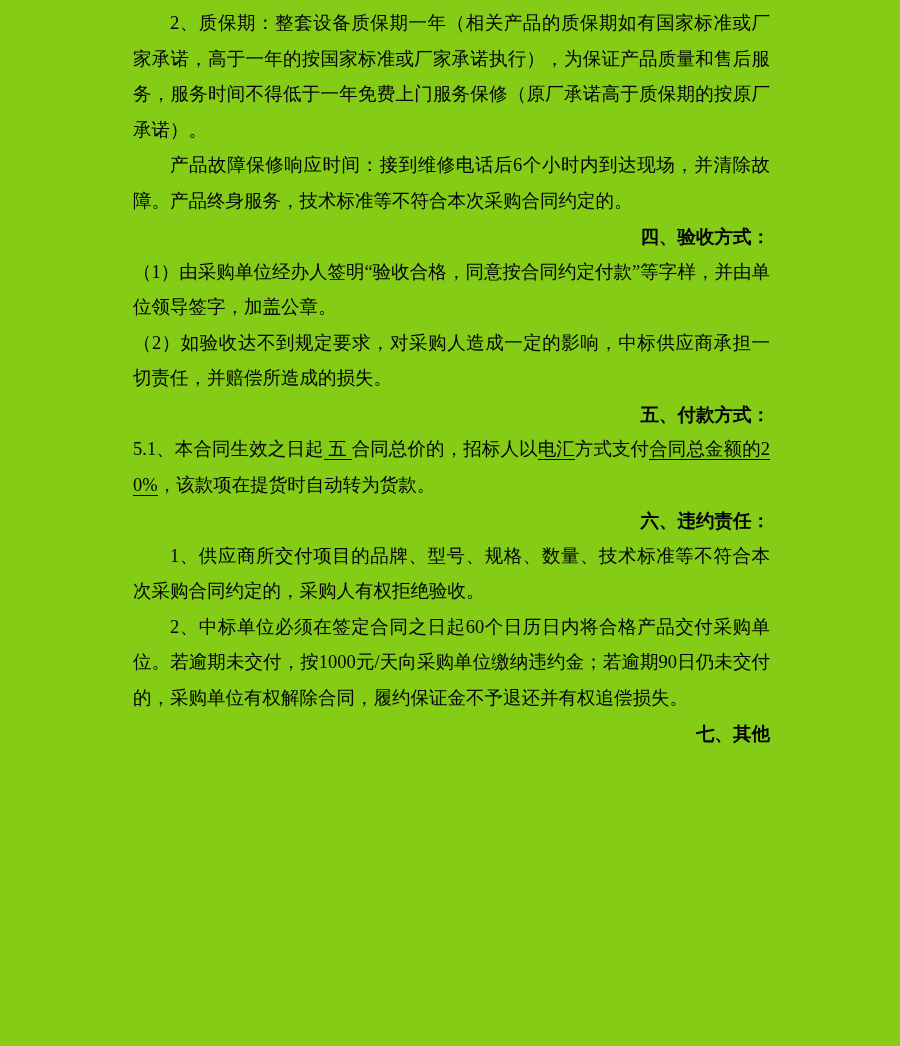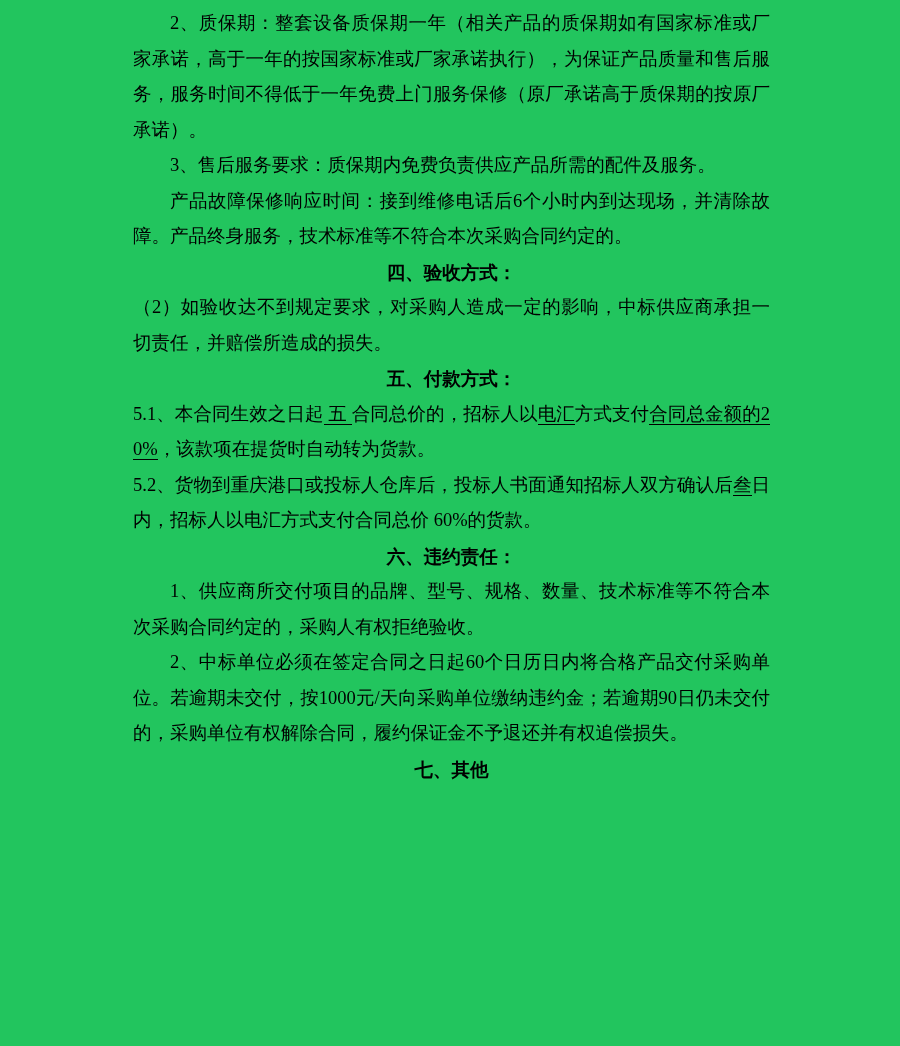--- a/index.html
+++ b/index.html
@@ -1,55 +1,54 @@
 <!DOCTYPE html>
 <html><head>
 <meta charset="utf-8">
 <style>
   html, body { margin: 0; padding: 0; background: #ffffff; }
   .page {
     position: relative;
     width: 900px;
     height: 1046px;
-    background: #22c55e;
+    background: #84cc16;
     color: #000000;
     overflow: hidden;
     font-family: "Liberation Serif", "DejaVu Serif", serif;
   }
   .content {
     padding: 6px 130px 0 133px;
   }
   p.para {
     margin: 0;
     font-size: 18.5px;
     line-height: 35.5px;
     text-align: justify;
     text-justify: inter-ideograph;
     word-break: break-all;
   }
   p.indent { text-indent: 2em; }
   p.heading {
     font-family: "Liberation Sans", "DejaVu Sans", sans-serif;
     font-weight: bold;
-    text-align: center;
+    text-align: right;
   }
   .u { border-bottom: 1.5px solid #000; }
   .b { font-weight: normal; }
 </style>
 </head>
 <body>
 
 <div class="page">
   <div class="content">
       <p class="para body indent"><span class="">2、质保期：整套设备质保期一年（相关产品的质保期如有国家标准或厂家承诺，高于一年的按国家标准或厂家承诺执行），为保证产品质量和售后服务，服务时间不得低于一年免费上门服务保修（原厂承诺高于质保期的按原厂承诺）。</span></p>
-      <p class="para body indent"><span class="">3、售后服务要求：质保期内免费负责供应产品所需的配件及服务。</span></p>
       <p class="para body indent"><span class="">产品故障保修响应时间：接到维修电话后6个小时内到达现场，并清除故障。产品终身服务，技术标准等不符合本次采购合同约定的。</span></p>
       <p class="para heading"><span class="">四、验收方式：</span></p>
+      <p class="para body"><span class="">（1）由采购单位经办人签明“验收合格，同意按合同约定付款”等字样，并由单位领导签字，加盖公章。</span></p>
       <p class="para body"><span class="">（2）如验收达不到规定要求，对采购人造成一定的影响，中标供应商承担一切责任，并赔偿所造成的损失。</span></p>
       <p class="para heading"><span class="">五、付款方式：</span></p>
       <p class="para body"><span class="b">5.1、</span><span class="">本合同生效之日起</span><span class="u ">&nbsp;五&nbsp;</span><span class="">合同总价的，招标人以</span><span class="u ">电汇</span><span class="">方式支付</span><span class="u ">合同总金额的20%</span><span class="">，该款项在提货时自动转为货款。</span></p>
-      <p class="para body"><span class="b">5.2、</span><span class="">货物到重庆港口或投标人仓库后，投标人书面通知招标人双方确认后</span><span class="u ">叁</span><span class="">日内，招标人以电汇方式支付合同总价 60%的货款。</span></p>
       <p class="para heading"><span class="">六、违约责任：</span></p>
       <p class="para body indent"><span class="">1、供应商所交付项目的品牌、型号、规格、数量、技术标准等不符合本次采购合同约定的，采购人有权拒绝验收。</span></p>
       <p class="para body indent"><span class="">2、中标单位必须在签定合同之日起60个日历日内将合格产品交付采购单位。若逾期未交付，按1000元/天向采购单位缴纳违约金；若逾期90日仍未交付的，采购单位有权解除合同，履约保证金不予退还并有权追偿损失。</span></p>
       <p class="para heading"><span class="">七、其他</span></p>
     </div>
 </div>
 
 </body></html>

